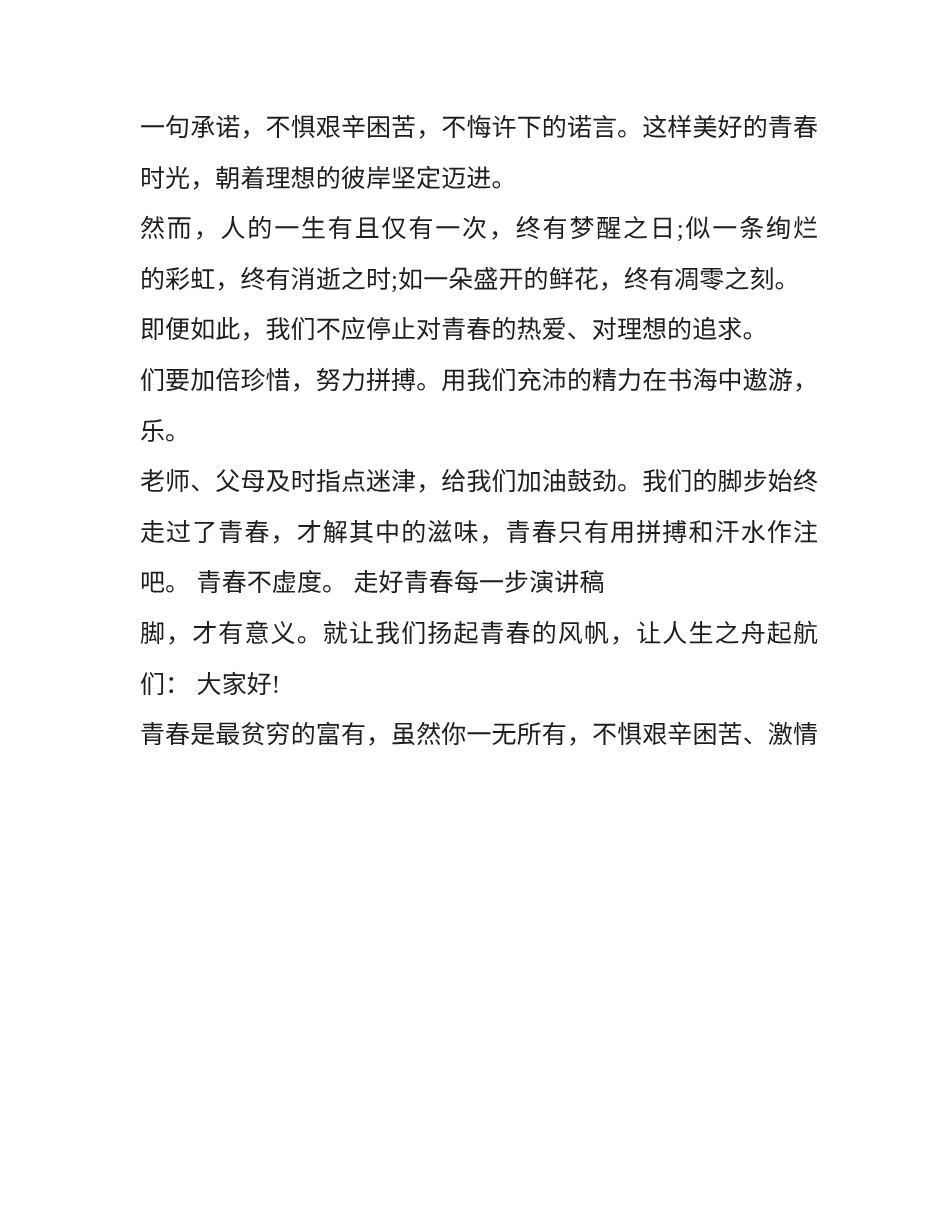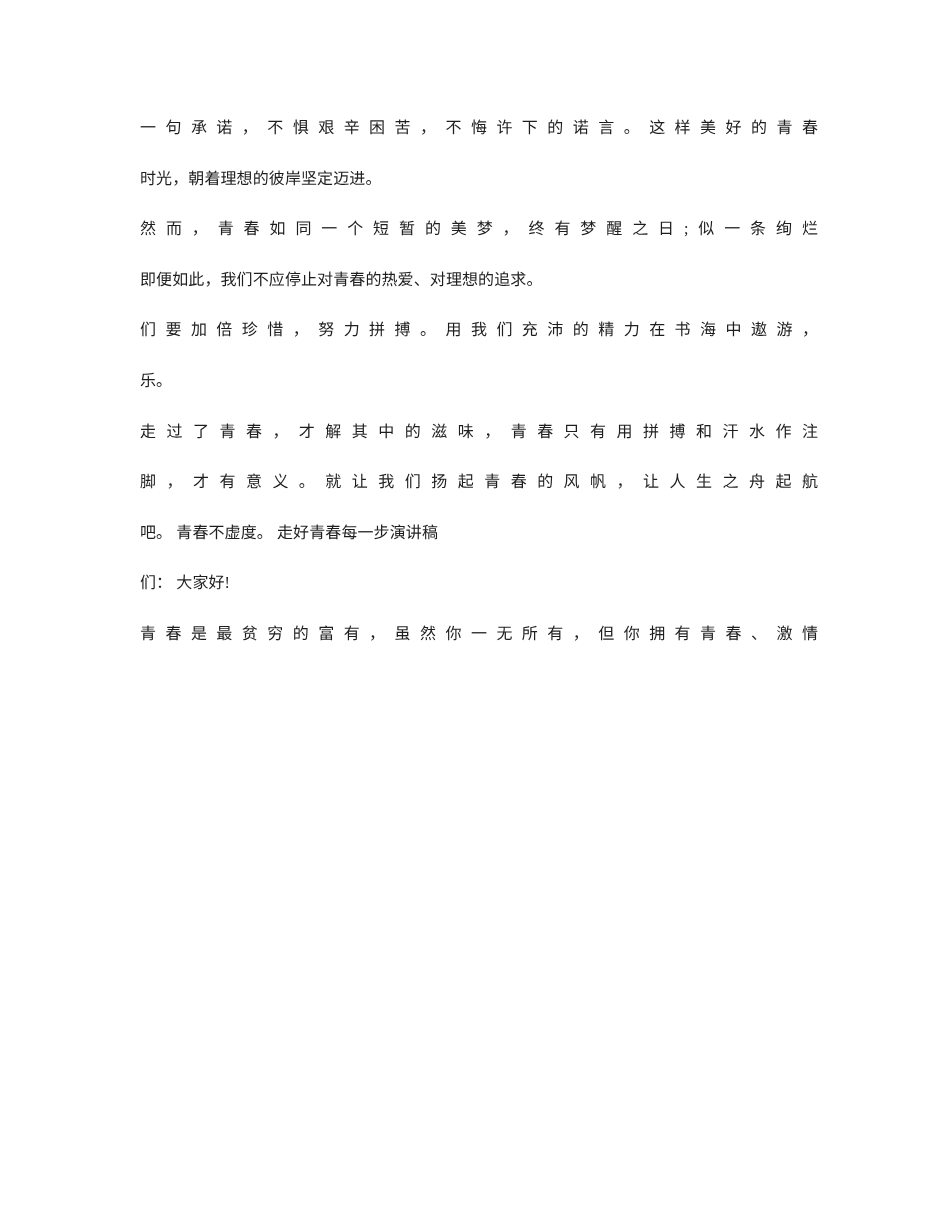--- a/index.html
+++ b/index.html
@@ -19,42 +19,44 @@
   }
   .text-block {
     position: absolute;
     left: 140px;
     top: 103px;
     width: 680px;
   }
   .text-line {
     height: 50.6px;
     line-height: 50.6px;
-    font-size: 16px;
+    font-size: 25px;
     letter-spacing: 0.1px;
     white-space: pre;
     text-align: left;
   }
   .text-line.justified {
     white-space: normal;
     width: 678px;
     text-align: justify;
     text-align-last: justify;
   }
 </style>
 </head>
 <body style="background: rgb(255, 255, 255);">
 
 <main class="page">
   <section class="text-block" id="text-block" style="color: rgb(30, 30, 30);">
       <div class="text-line justified">一句承诺，不惧艰辛困苦，不悔许下的诺言。这样美好的青春</div>
       <div class="text-line">时光，朝着理想的彼岸坚定迈进。</div>
-      <div class="text-line justified">然而，青春如同一个短暂的美梦，终有梦醒之日;似一条绚烂</div>
+      <div class="text-line justified">然而，人的一生有且仅有一次，终有梦醒之日;似一条绚烂</div>
+      <div class="text-line">的彩虹，终有消逝之时;如一朵盛开的鲜花，终有凋零之刻。</div>
       <div class="text-line">即便如此，我们不应停止对青春的热爱、对理想的追求。</div>
       <div class="text-line justified">们要加倍珍惜，努力拼搏。用我们充沛的精力在书海中遨游，</div>
       <div class="text-line">乐。</div>
+      <div class="text-line justified">老师、父母及时指点迷津，给我们加油鼓劲。我们的脚步始终</div>
       <div class="text-line justified">走过了青春，才解其中的滋味，青春只有用拼搏和汗水作注</div>
+      <div class="text-line">吧。 青春不虚度。 走好青春每一步演讲稿</div>
       <div class="text-line justified">脚，才有意义。就让我们扬起青春的风帆，让人生之舟起航</div>
-      <div class="text-line">吧。 青春不虚度。 走好青春每一步演讲稿</div>
       <div class="text-line">们： 大家好!</div>
-      <div class="text-line justified">青春是最贫穷的富有，虽然你一无所有，但你拥有青春、激情</div>
+      <div class="text-line justified">青春是最贫穷的富有，虽然你一无所有，不惧艰辛困苦、激情</div>
     </section>
 </main>
 
 </body></html>

